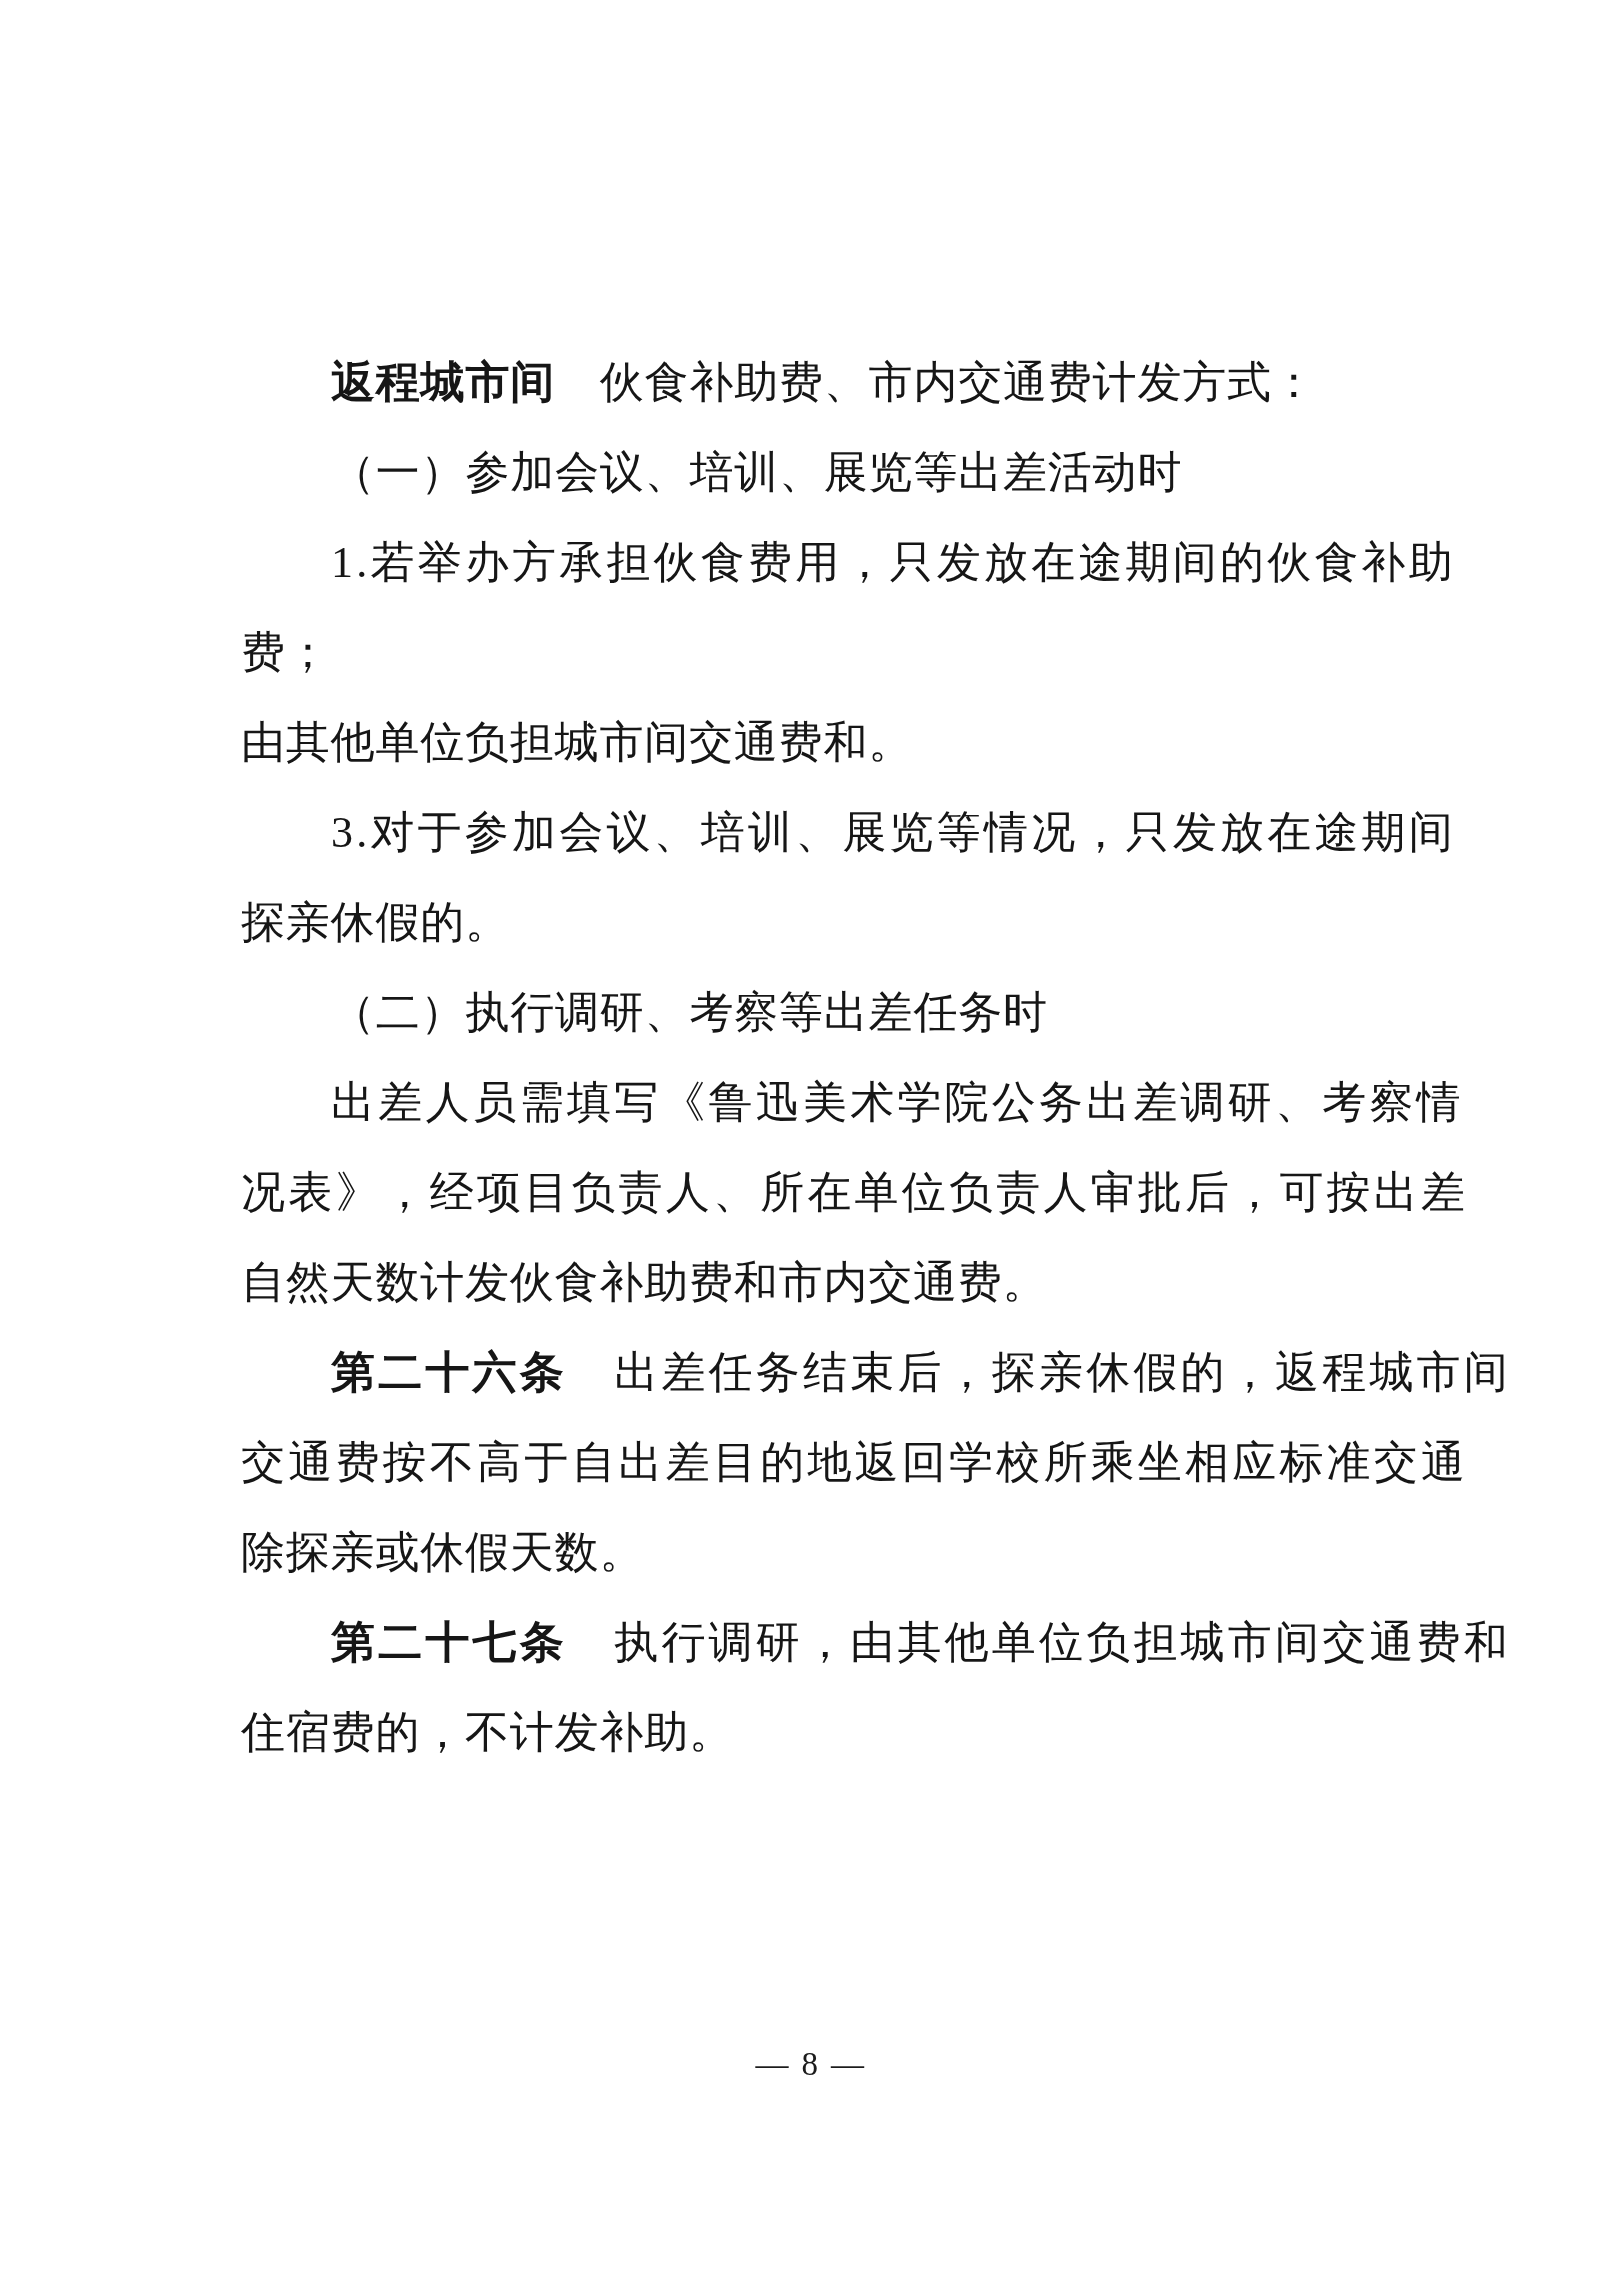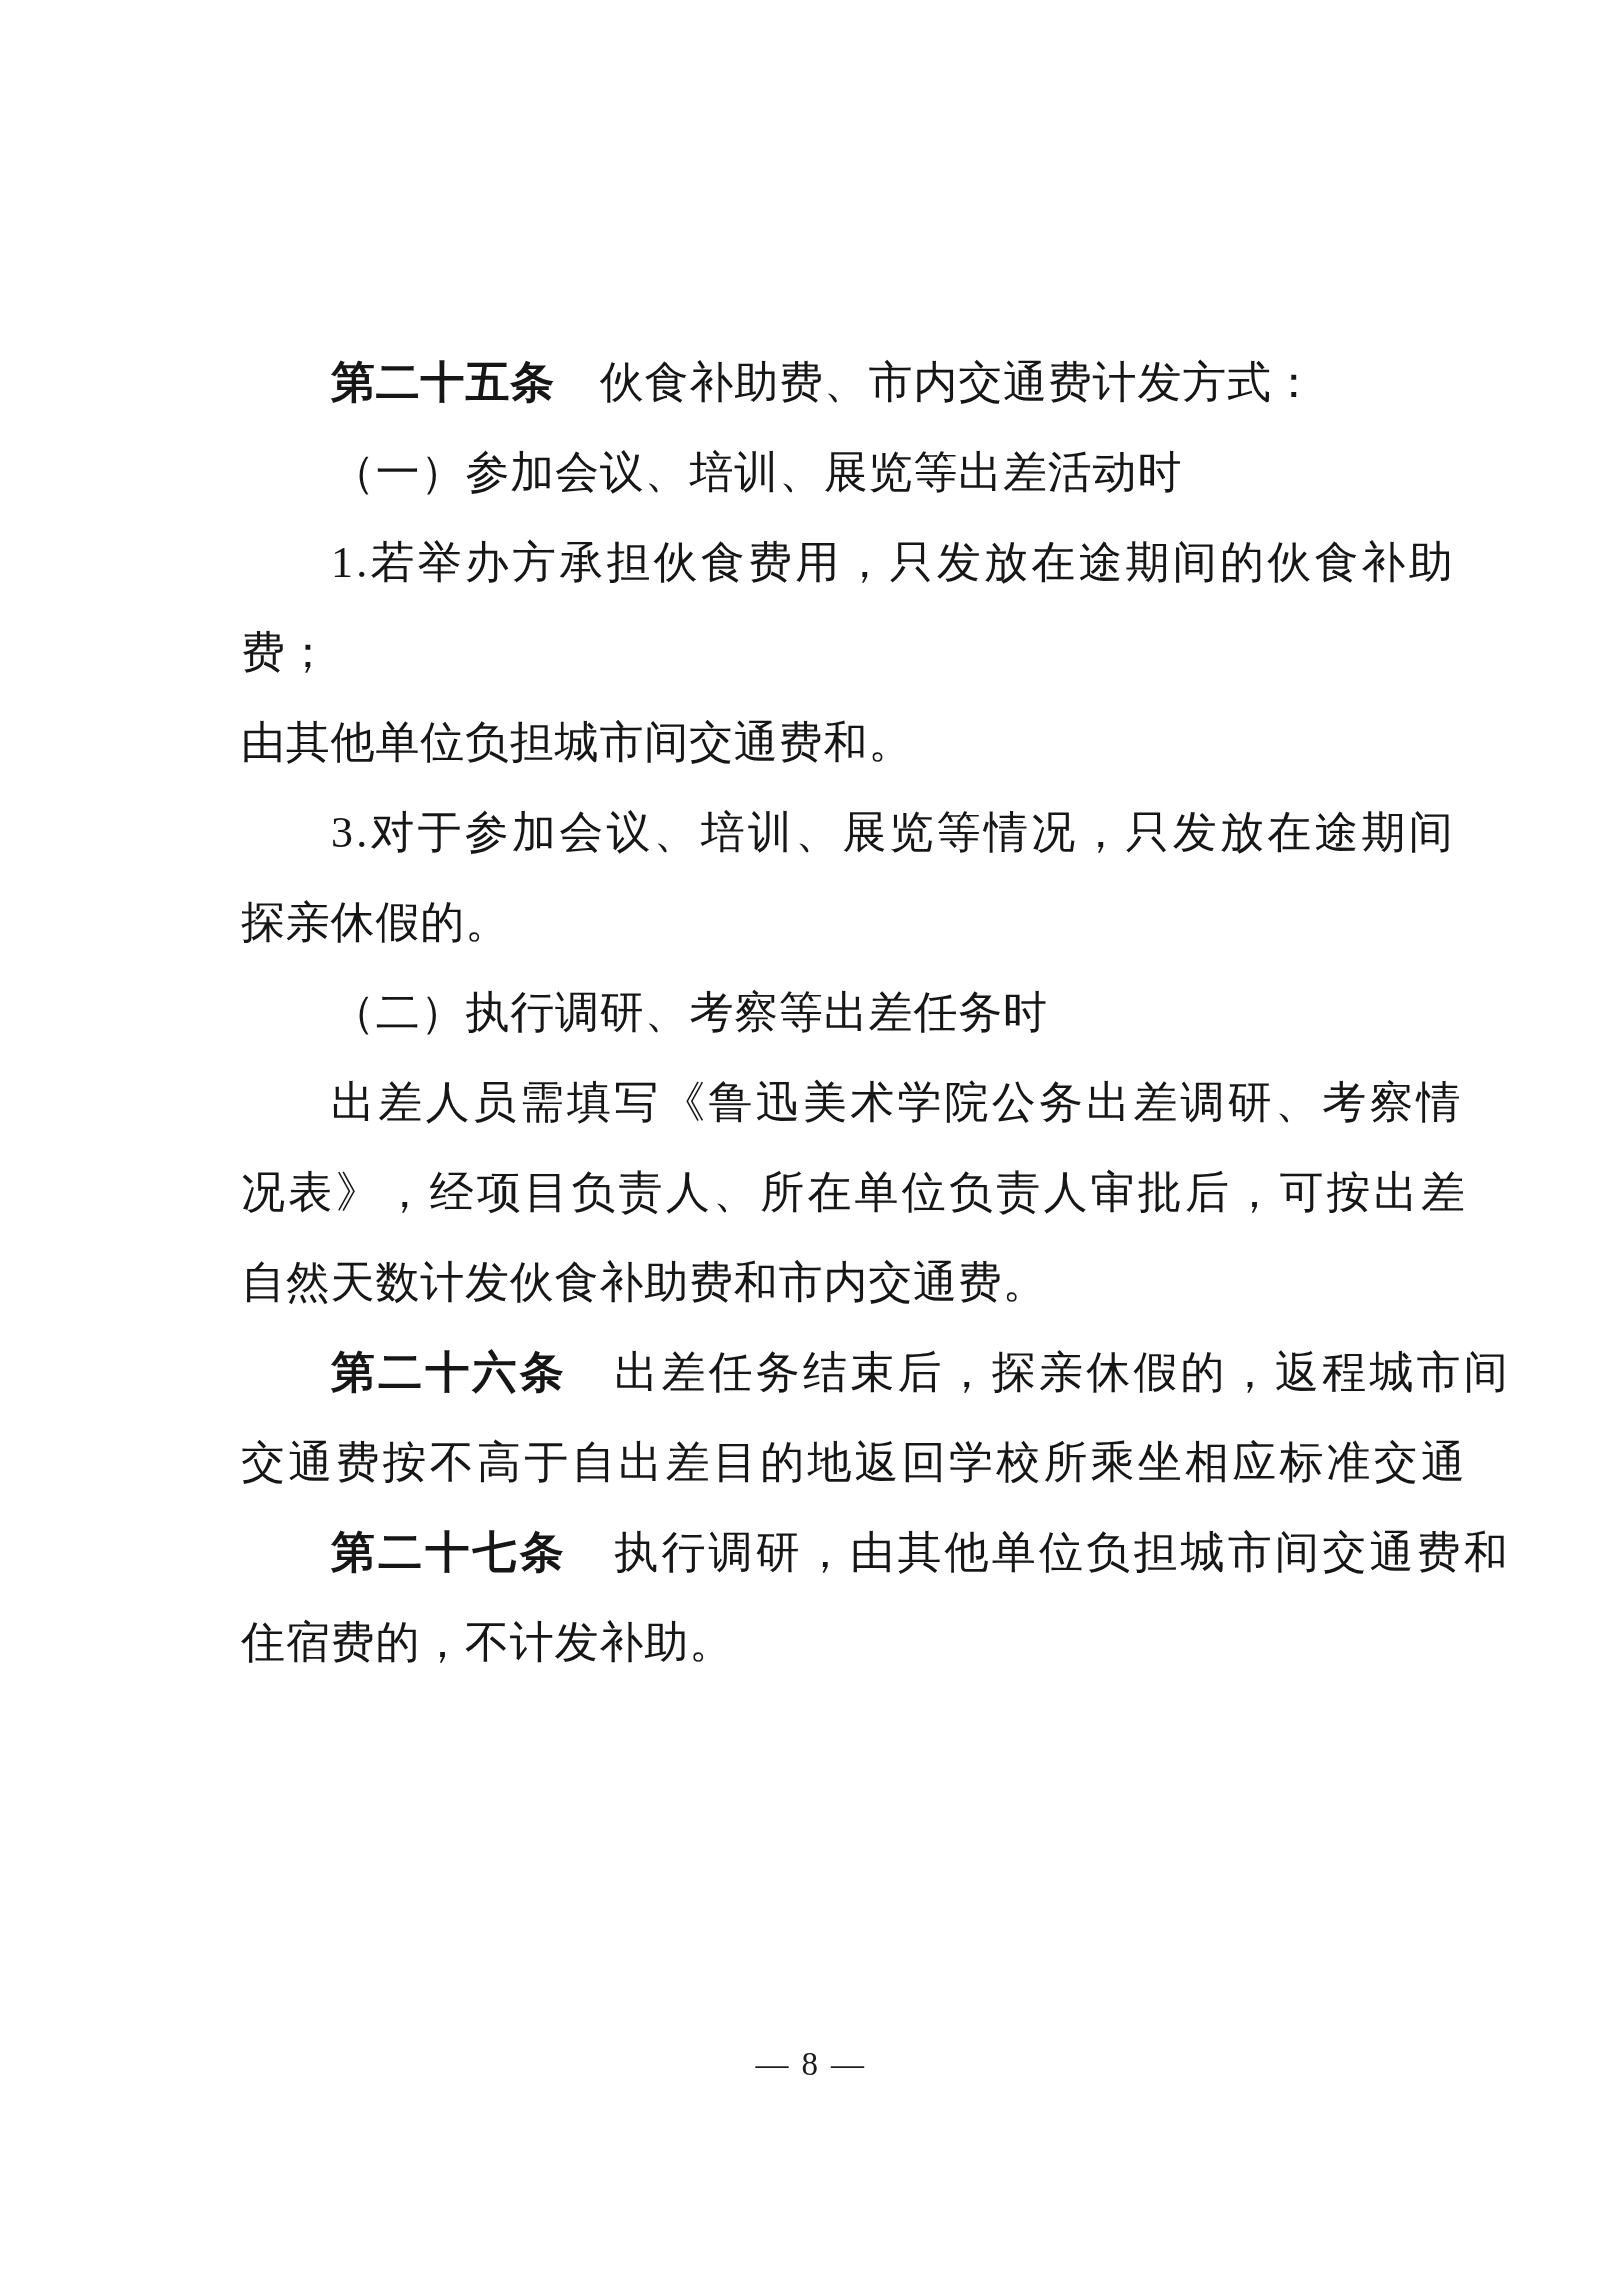--- a/index.html
+++ b/index.html
@@ -46,21 +46,21 @@
     font-size: 33px;
     letter-spacing: 2.4px;
     color: #1c1c1c;
   }
 </style>
 </head>
 <body>
 
 <div class="doc-body">
 
-  <div class="line indent"><span class="head">第二十五条</span><span>　伙食补助费、市内交通费计发方式：</span></div>
+  <div class="line indent"><span class="head">返程城市间</span><span>　伙食补助费、市内交通费计发方式：</span></div>
 
   <div class="line indent">（一）参加会议、培训、展览等出差活动时</div>
 
   <div class="line indent fill">1.若举办方承担伙食费用，只发放在途期间的伙食补助</div>
 
   <div class="line">费；</div>
 
 
   <div class="line">由其他单位负担城市间交通费和。</div>
 
@@ -74,20 +74,21 @@
 
   <div class="line fill">况表》，经项目负责人、所在单位负责人审批后，可按出差</div>
 
   <div class="line">自然天数计发伙食补助费和市内交通费。</div>
 
   <div class="line indent fill"><span class="head">第二十六条</span><span>　出差任务结束后，探亲休假的，返程城市间</span></div>
 
   <div class="line fill">交通费按不高于自出差目的地返回学校所乘坐相应标准交通</div>
 
 
+  <div class="line">除探亲或休假天数。</div>
 
   <div class="line indent fill"><span class="head">第二十七条</span><span>　执行调研，由其他单位负担城市间交通费和</span></div>
 
   <div class="line">住宿费的，不计发补助。</div>
 
 </div>
 
 <div class="page-num">— 8 —</div>
 
 

